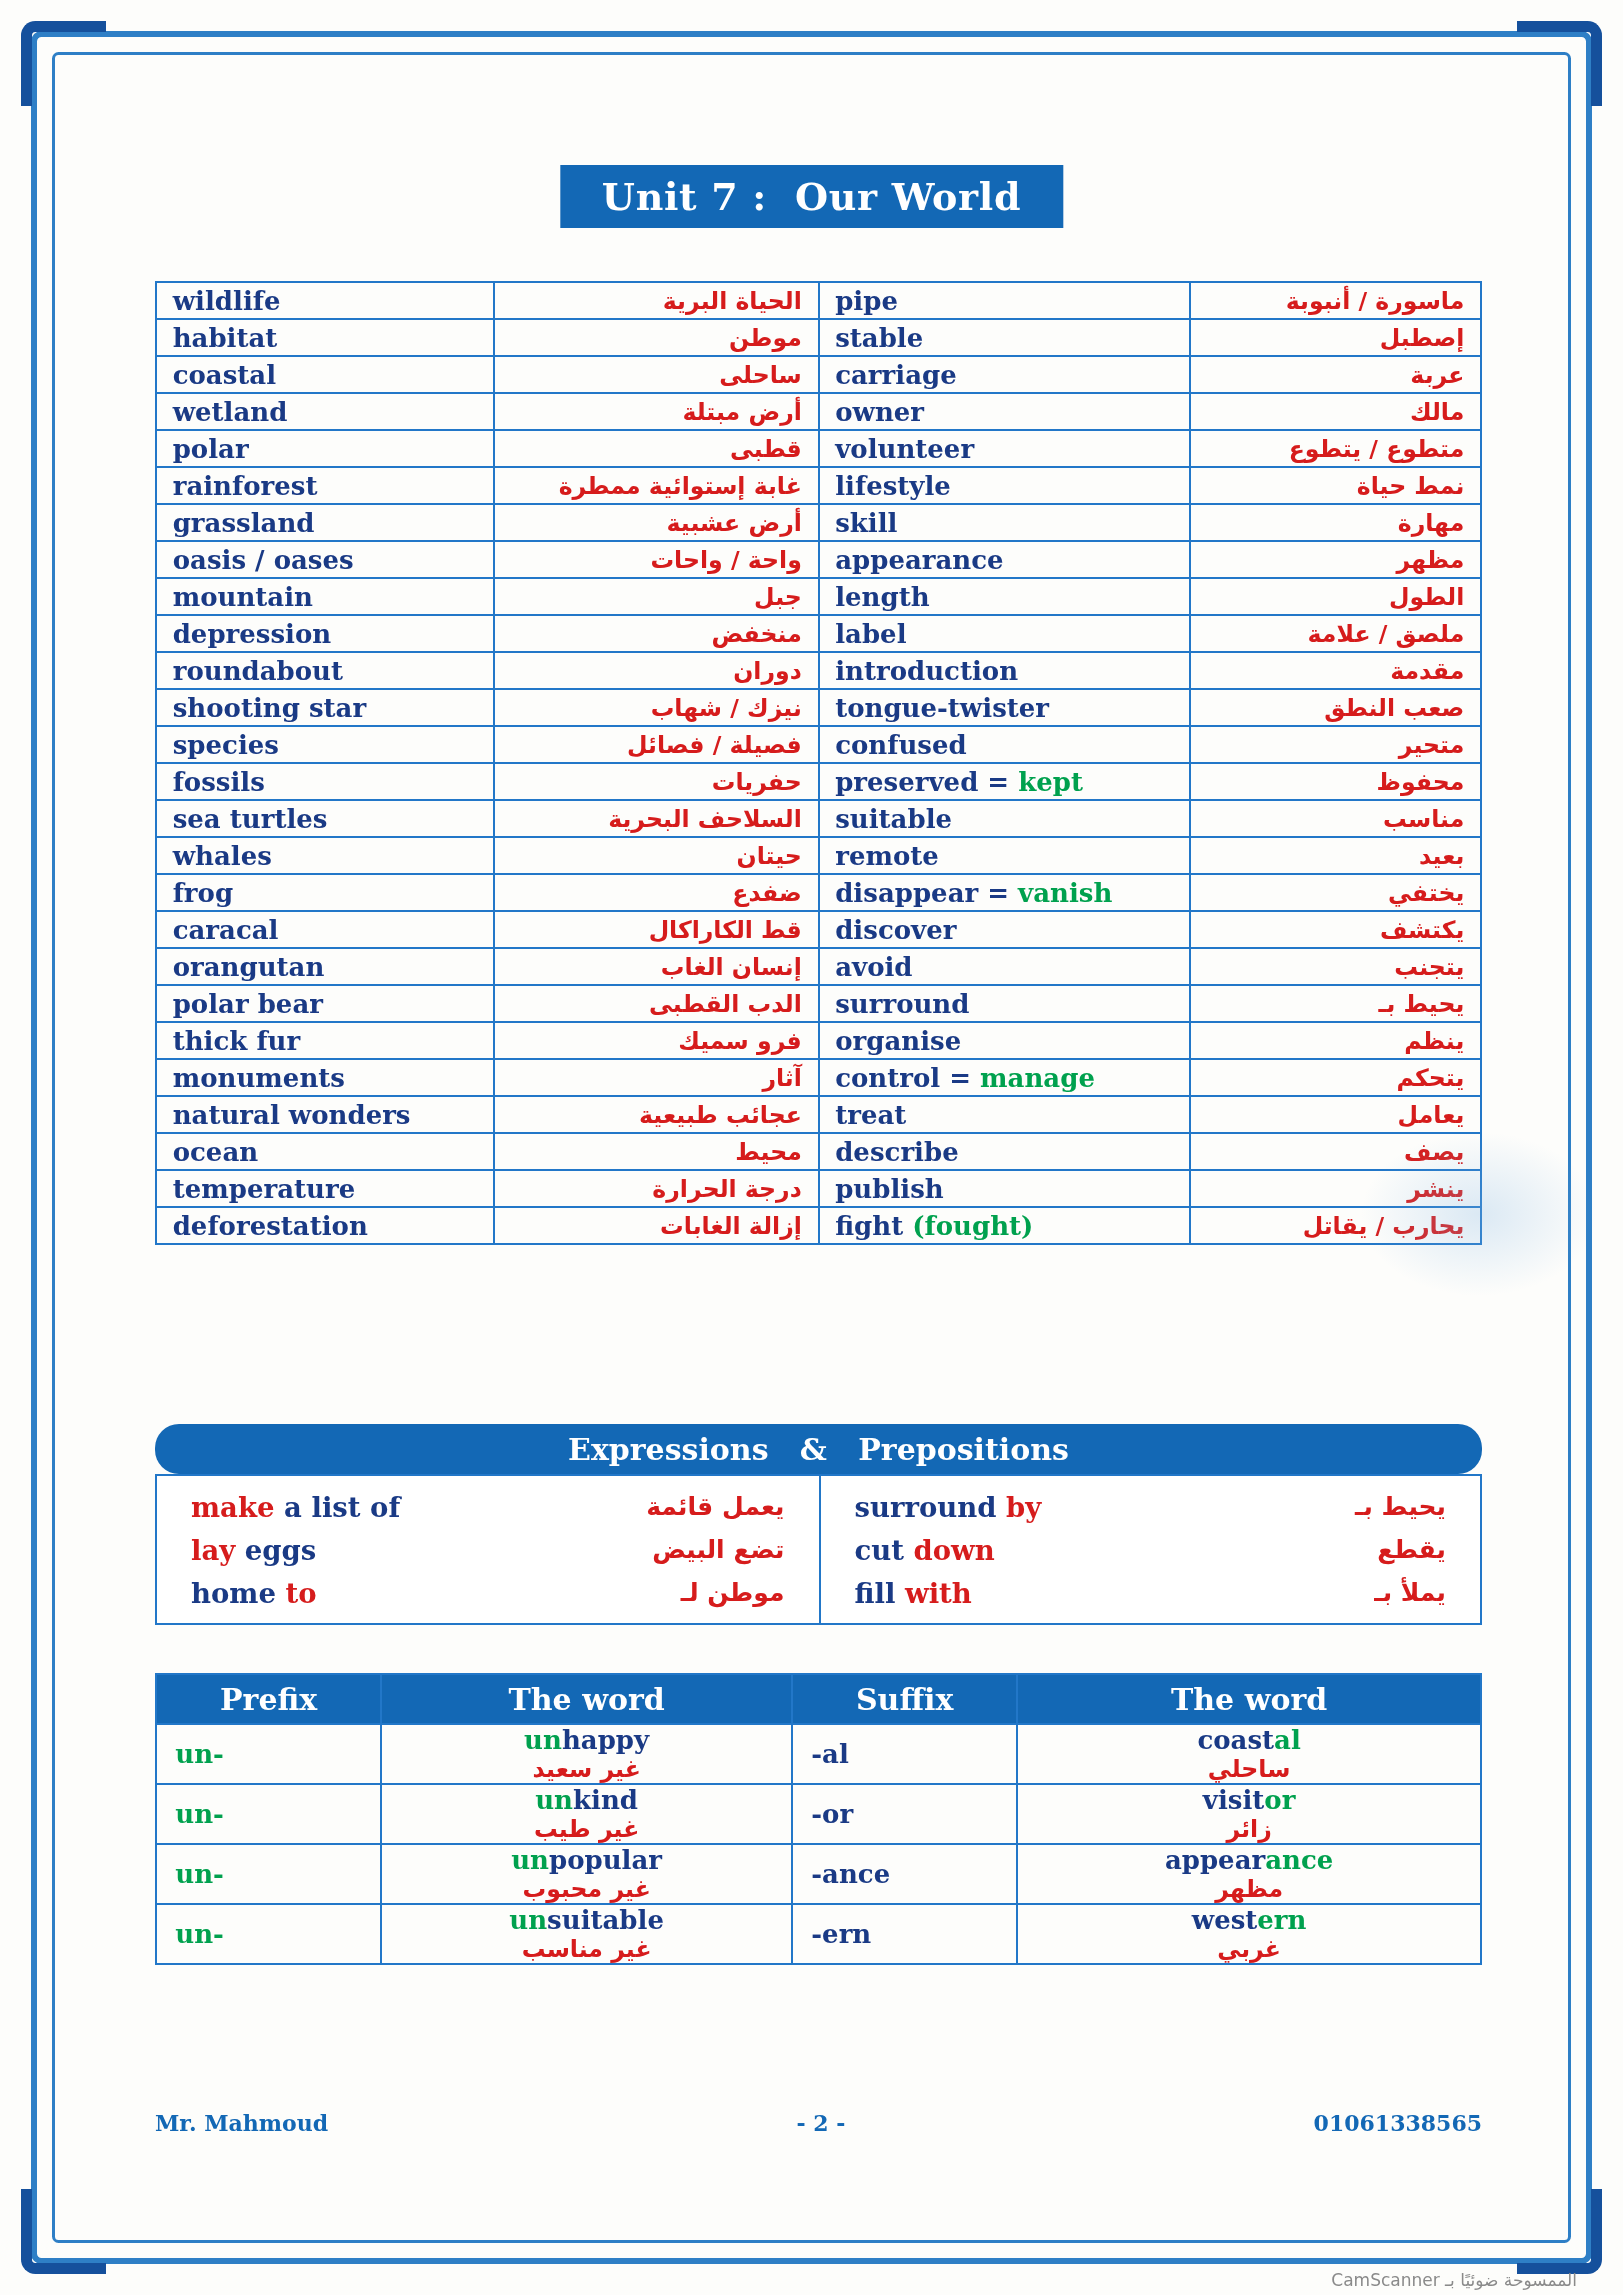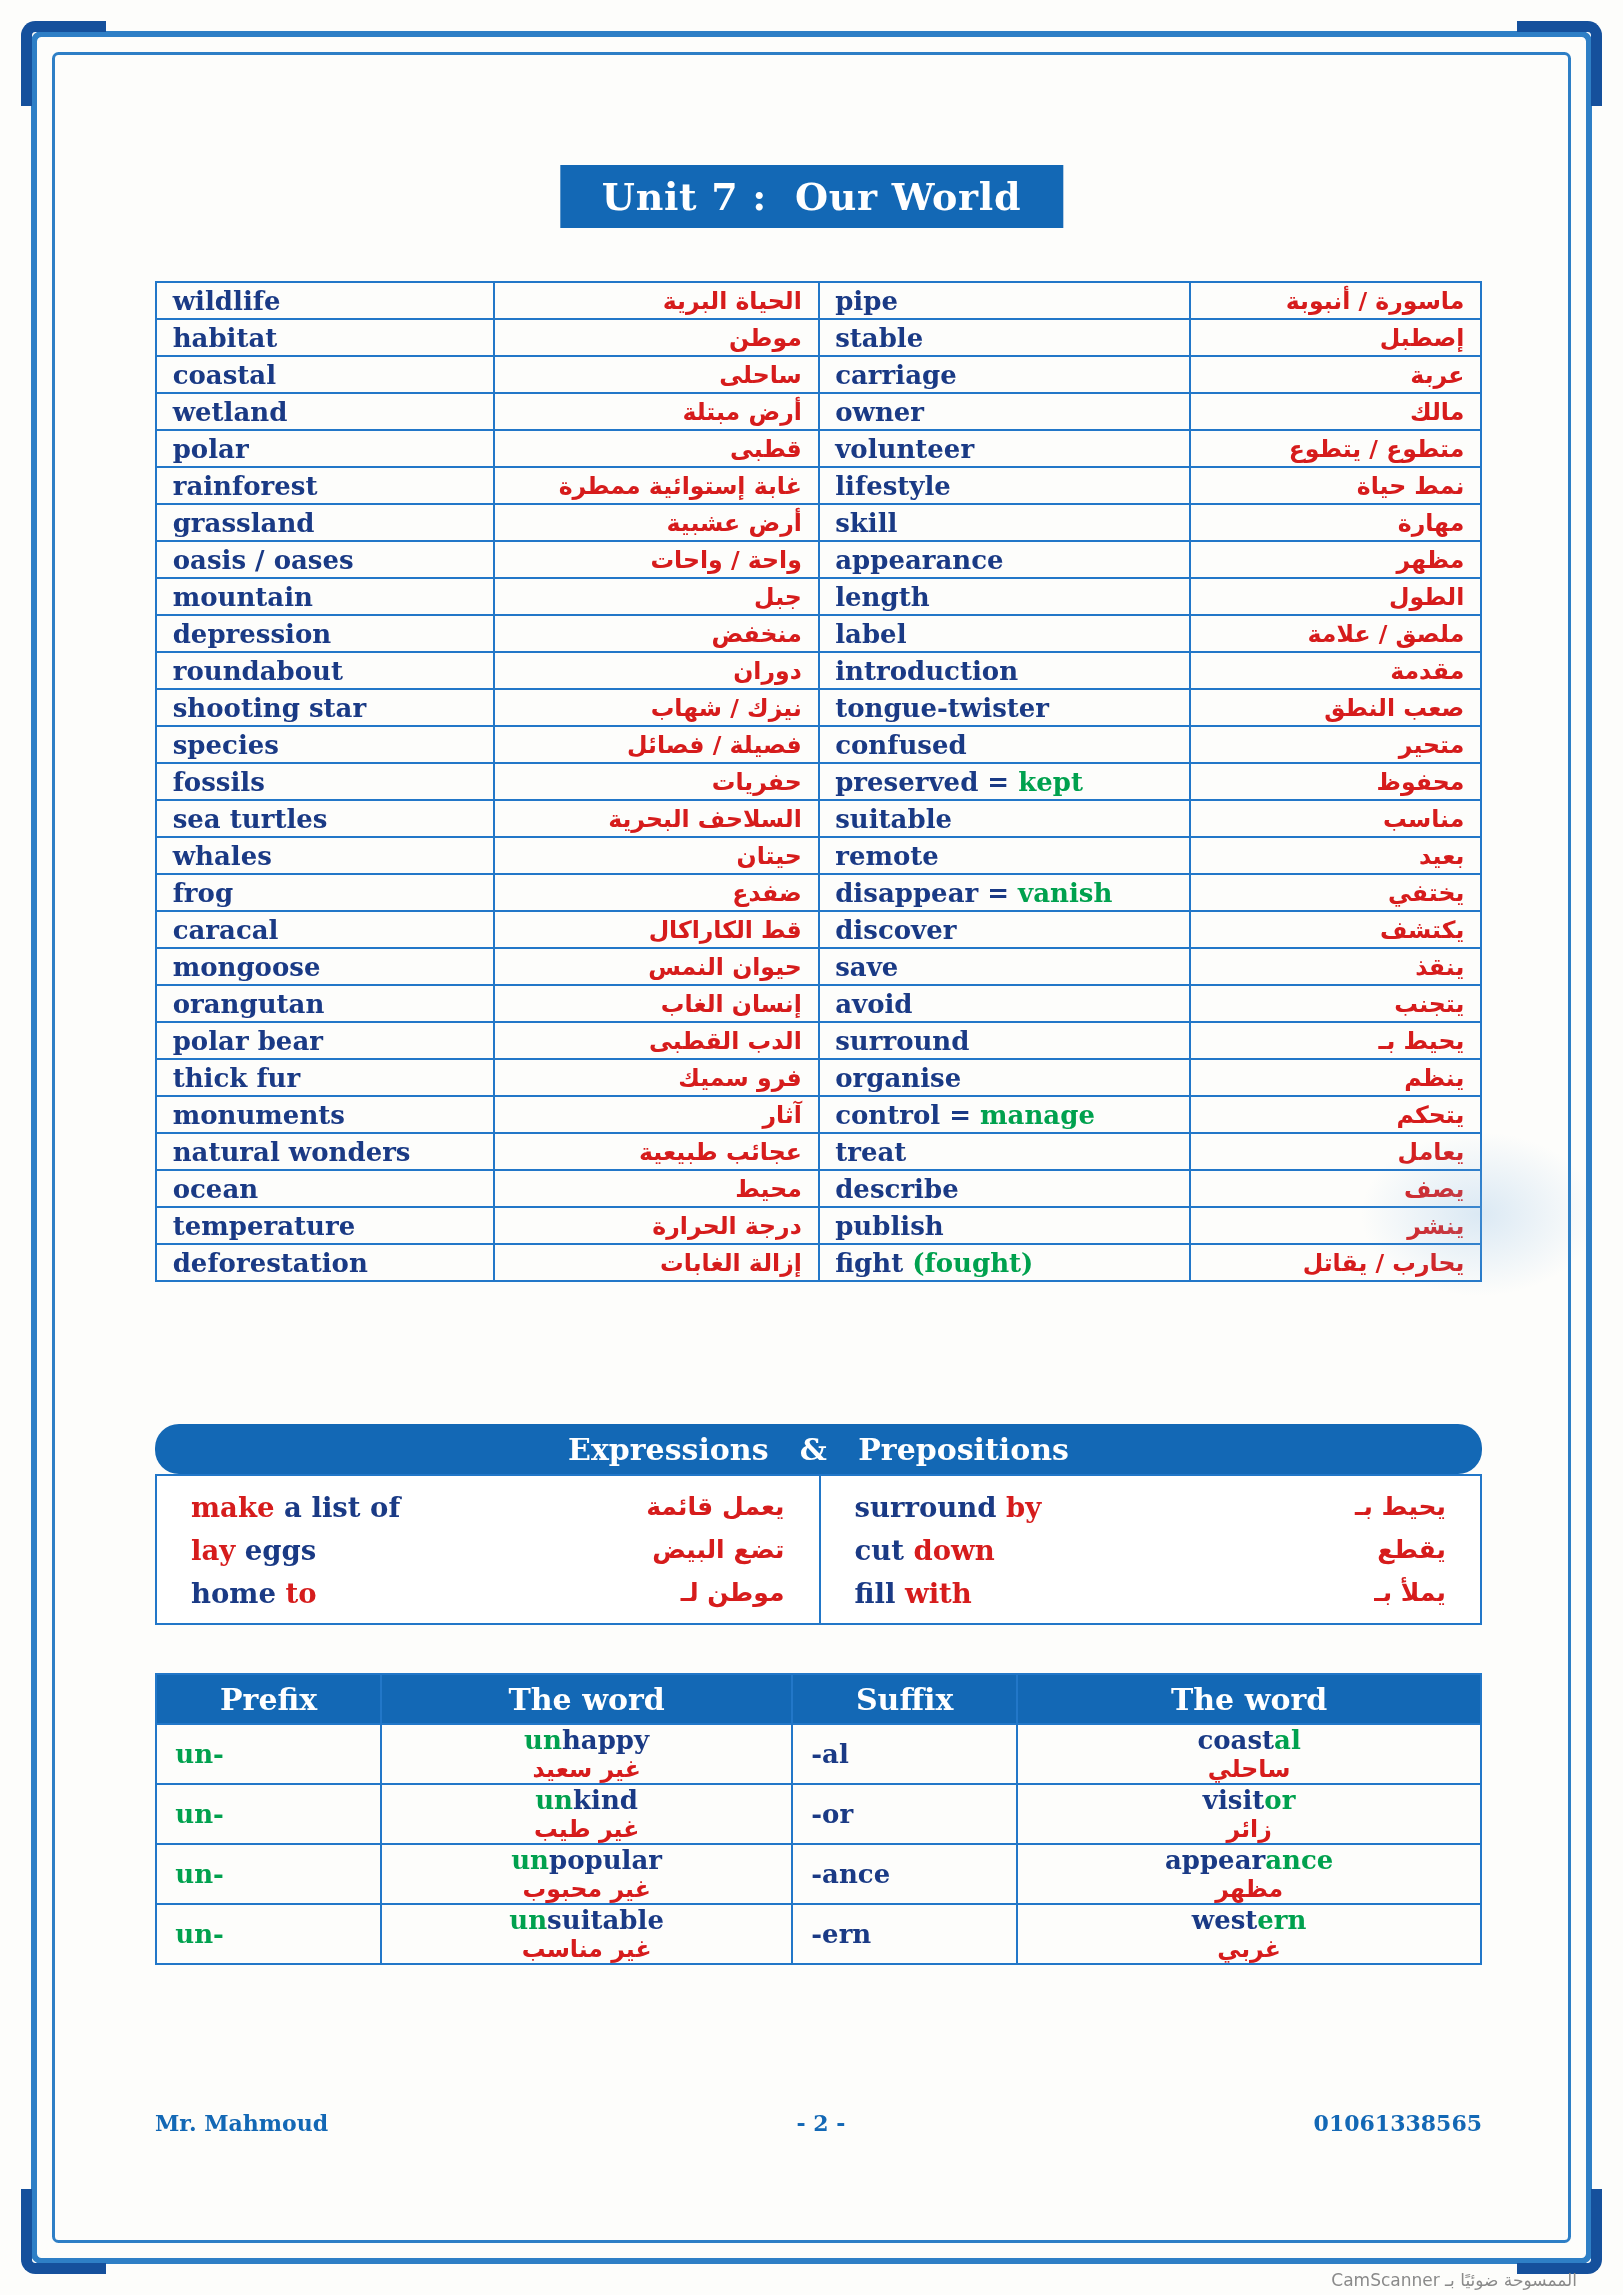--- a/index.html
+++ b/index.html
@@ -208,26 +208,20 @@
           <td class="en"><span class="c-navy">frog</span></td>
           <td class="ar">ضفدع</td>
           <td class="en"><span class="c-navy">disappear = </span><span class="c-green">vanish</span></td>
           <td class="ar">يختفي</td>
         </tr>
         <tr>
           <td class="en"><span class="c-navy">caracal</span></td>
           <td class="ar">قط الكاراكال</td>
           <td class="en"><span class="c-navy">discover</span></td>
           <td class="ar">يكتشف</td>
-        </tr>
-        <tr>
-          <td class="en"><span class="c-navy">mongoose</span></td>
-          <td class="ar">حيوان النمس</td>
-          <td class="en"><span class="c-navy">save</span></td>
-          <td class="ar">ينقذ</td>
         </tr>
         <tr>
           <td class="en"><span class="c-navy">orangutan</span></td>
           <td class="ar">إنسان الغاب</td>
           <td class="en"><span class="c-navy">avoid</span></td>
           <td class="ar">يتجنب</td>
         </tr>
         <tr>
           <td class="en"><span class="c-navy">polar bear</span></td>
           <td class="ar">الدب القطبى</td>

